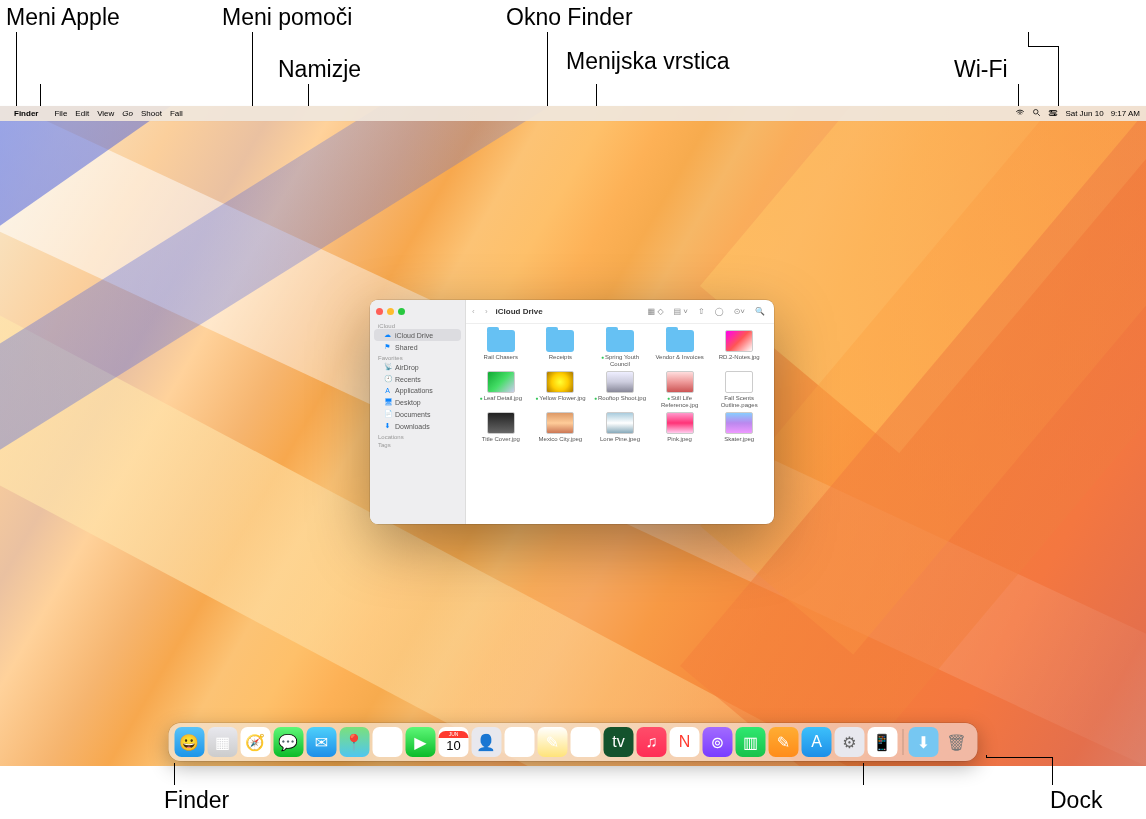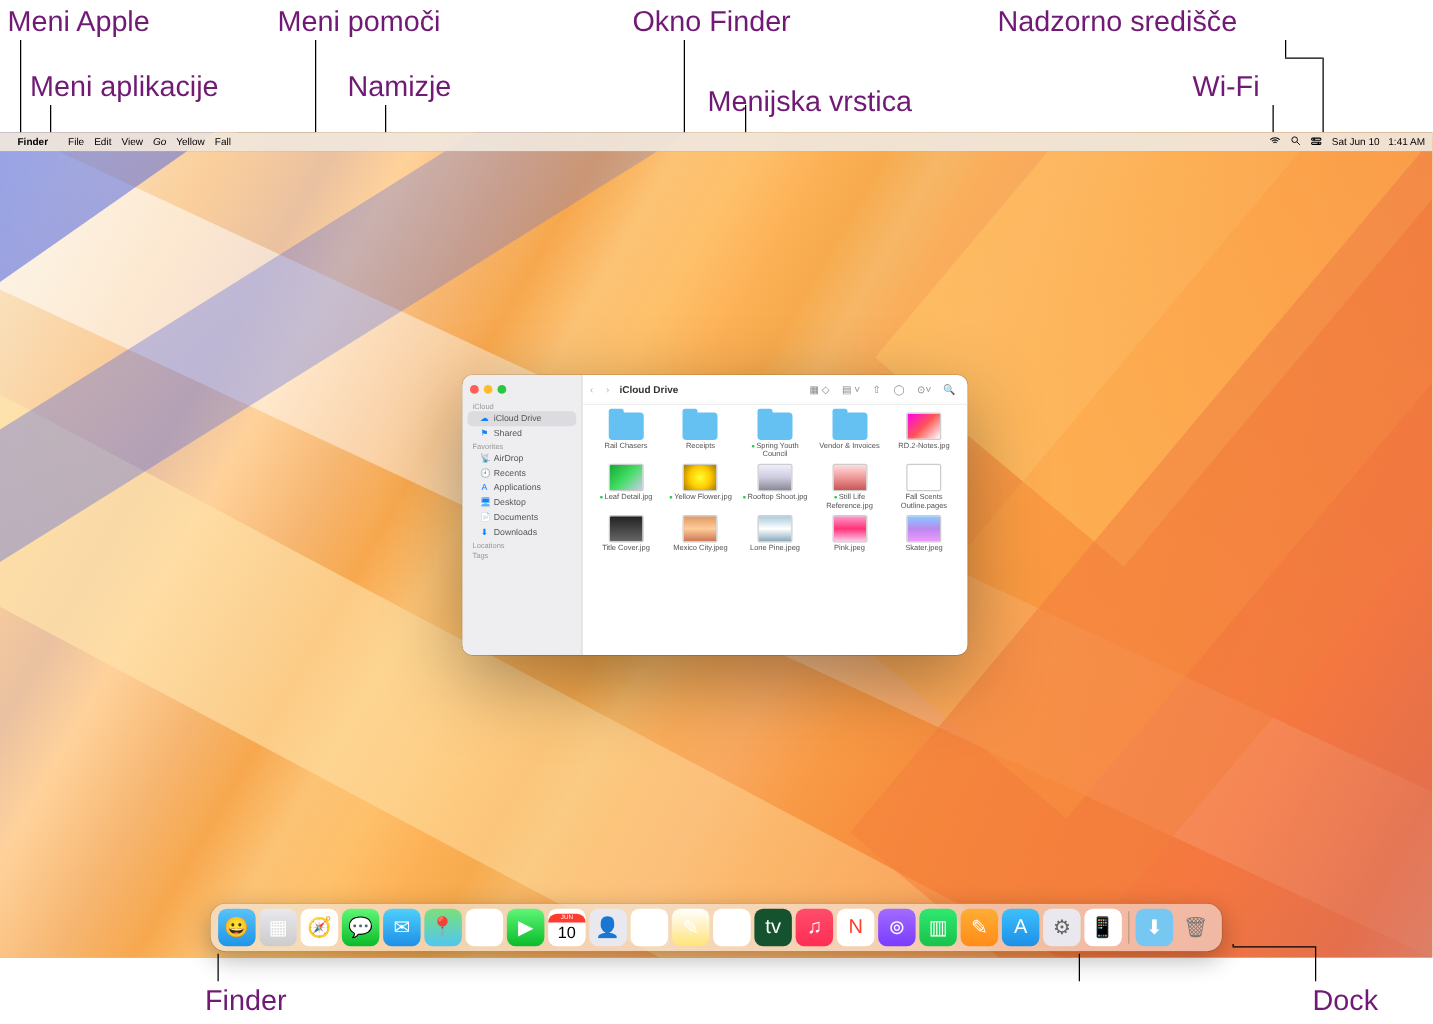--- a/index.html
+++ b/index.html
@@ -4,21 +4,21 @@
 <style>
 * { margin: 0; padding: 0; box-sizing: border-box; }
 body {
   width: 1146px; height: 819px;
   font-family: -apple-system, "Helvetica Neue", Arial, sans-serif;
   background: #fff; overflow: hidden; position: relative;
 }
 
 .callouts-top, .callouts-bottom {
   position: absolute; left: 0; width: 100%;
-  font-size: 23px; color: #701a75;
+  font-size: 23px; color: #000000;
 }
 .callouts-top { top: 0; height: 106px; }
 .callouts-bottom { bottom: 0; height: 50px; }
 .callout { position: absolute; white-space: nowrap; }
 .leader { position: absolute; background: #000; }
 .leader.v { width: 1px; }
 .leader.h { height: 1px; }
 
 
 .screen {
@@ -149,26 +149,24 @@
 .app.trash { background:transparent; color:#777;}
 .cal-top { background:#ff3b30; color:#fff; font-size:5px; width:100%; text-align:center; border-radius:7px 7px 0 0; line-height:7px;}
 .cal-num { font-size:13px; font-weight:500;}
 svg.ico { width:18px;height:18px;}
 </style>
 </head>
 <body>
 
 <div class="callouts-top">
   <div class="callout" style="left:6px; top:4px;">Meni Apple</div>
-  <div class="callout" style="left:24px; top:56px;">Meni aplikacije</div>
   <div class="callout" style="left:222px; top:4px;">Meni pomoči</div>
   <div class="callout" style="left:278px; top:56px;text-align:right;">Namizje</div>
   <div class="callout" style="left:506px; top:4px;">Okno Finder</div>
-  <div class="callout" style="left:566px; top:68px;">Menijska vrstica</div>
-  <div class="callout" style="left:798px; top:4px;">Nadzorno središče</div>
+  <div class="callout" style="left:566px; top:48px;">Menijska vrstica</div>
   <div class="callout" style="left:954px; top:56px;">Wi-Fi</div>
 
   <div class="leader v" style="left:16px; top:32px; height:82px;"></div>
   <div class="leader v" style="left:40px; top:84px; height:29px;"></div>
   <div class="leader v" style="left:252px; top:32px; height:74px;"></div>
   <div class="leader h" style="left:190px; top:106px; width:62px;"></div>
   <div class="leader v" style="left:190px; top:106px; height:8px;"></div>
   <div class="leader v" style="left:308px; top:84px; height:80px;"></div>
   <div class="leader v" style="left:547px; top:32px; height:280px;"></div>
   <div class="leader v" style="left:596px; top:84px; height:24px;"></div>
@@ -187,21 +185,21 @@
     <div class="w5"></div>
       <div class="w6"></div>
       <div class="w7"></div>
   </div>
 </div>
 
 <div class="menubar">
   <div class="left">
     <span class="item apple"></span>
     <span class="item bold">Finder</span>
-    <span id="app-menus"><span class="item" style="margin-left: 8px;">File</span><span class="item" style="margin-left: 8px;">Edit</span><span class="item" style="margin-left: 8px;">View</span><span class="item" style="margin-left: 8px; font-style: italic;">Go</span><span class="item" style="margin-left: 8px;">Yellow</span><span class="item" style="margin-left: 8px;">Fall</span></span>
+    <span id="app-menus"><span class="item" style="margin-left: 8px;">File</span><span class="item" style="margin-left: 8px;">Edit</span><span class="item" style="margin-left: 8px;">View</span><span class="item" style="margin-left: 8px; font-style: italic;">Go</span><span class="item" style="margin-left: 8px;">Shoot</span><span class="item" style="margin-left: 8px;">Fall</span></span>
   </div>
   <div class="right">
     <span class="item">
       <svg class="ico" viewBox="0 0 24 24" style="width:10px;height:10px">
           <path fill="none" stroke="#000" stroke-width="2" d="M3 9c5-5 13-5 18 0M6 12c3.5-3.5 8.5-3.5 12 0M9 15c1.7-1.7 4.3-1.7 6 0M12 18h0"></path>
         </svg>
     </span>
     <span class="item">
       <svg viewBox="0 0 24 24" style="width:9px;height:9px">
           <circle cx="10" cy="10" r="6" fill="none" stroke="#000" stroke-width="2"></circle>
@@ -210,21 +208,21 @@
     </span>
     <span class="item">
       <svg viewBox="0 0 24 24" style="width:10px;height:10px">
           <rect x="3" y="6" width="18" height="4" rx="2" fill="none" stroke="#000" stroke-width="2"></rect>
           <rect x="3" y="14" width="18" height="4" rx="2" fill="none" stroke="#000" stroke-width="2"></rect>
           <circle cx="8" cy="8" r="2" fill="#000"></circle>
           <circle cx="16" cy="16" r="2" fill="#000"></circle>
         </svg>
     </span>
     <span class="item">Sat Jun 10</span>
-    <span class="item">1:41 AM</span>
+    <span class="item">9:17 AM</span>
   </div>
 </div>
 
 <div class="finder">
   <div class="sidebar">
     <div class="traffic">
       <span class="r"></span>
       <span class="y"></span>
       <span class="g"></span>
     </div>

